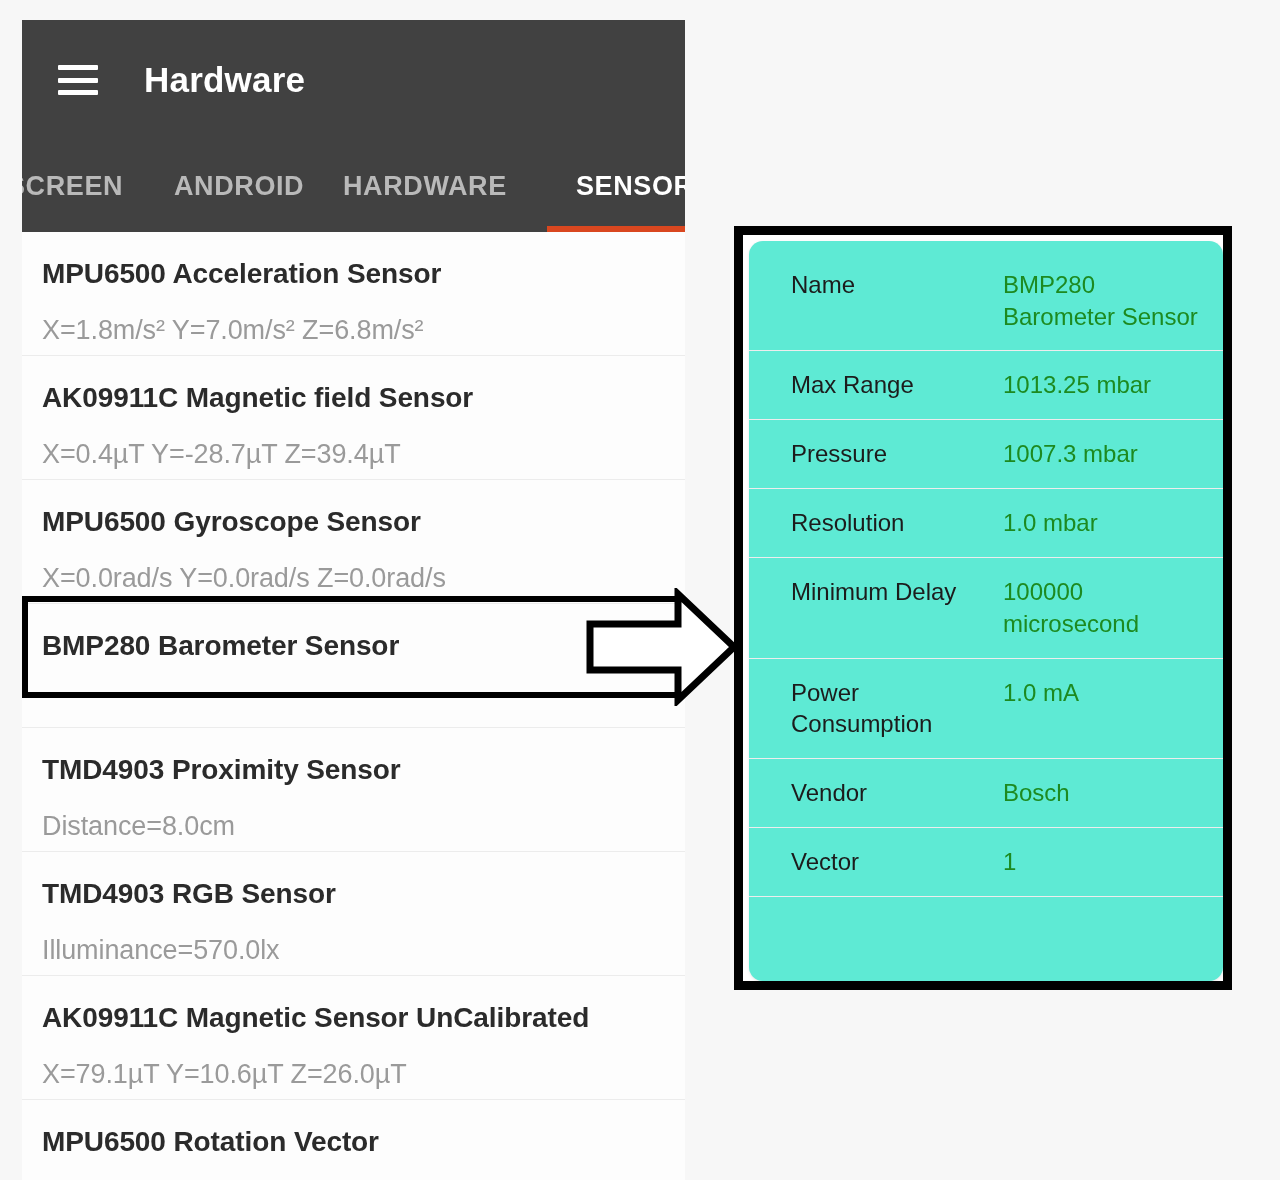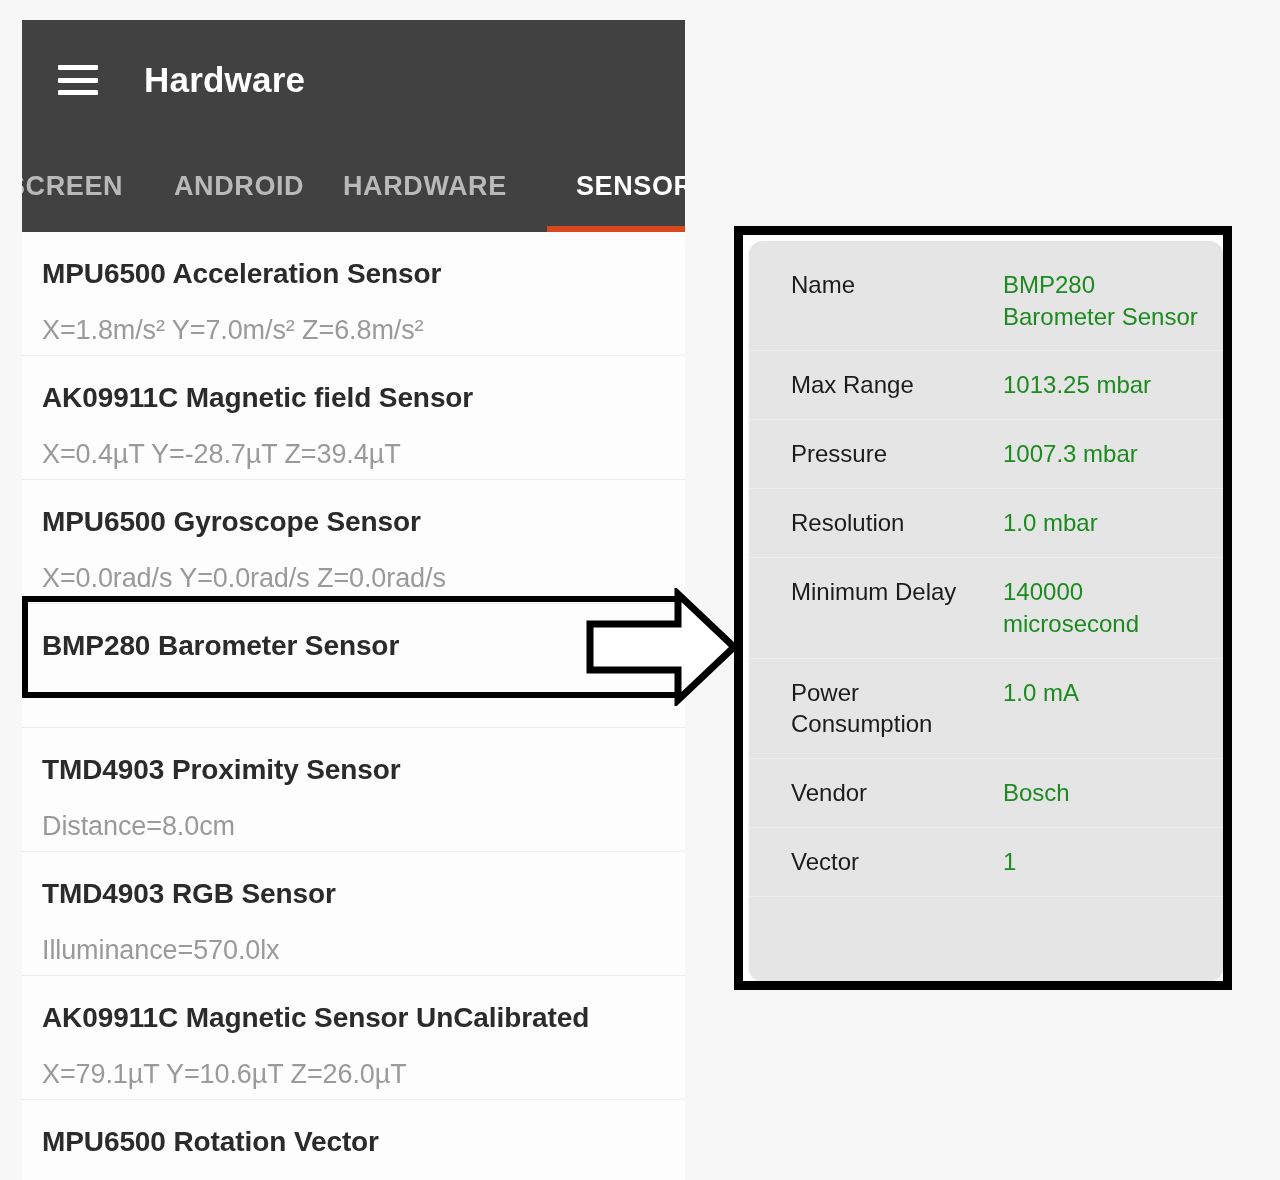--- a/index.html
+++ b/index.html
@@ -115,21 +115,21 @@
     position: absolute;
     left: 734px; top: 226px;
     width: 498px; height: 764px;
     border: 9px solid #000000;
     background: #ffffff;
   }
   .detail-card {
     position: absolute;
     left: 6px; top: 6px;
     width: 474px; height: 740px;
-    background: #e5e5e5;
+    background: #5eead4;
     border-radius: 14px;
     overflow: hidden;
     box-shadow: 0 1px 3px rgba(0,0,0,.10);
   }
   .detail-rows { padding-top: 10px; }
   .detail-row {
     display: flex;
     align-items: flex-start;
     border-bottom: 1px solid #ededed;
     padding: 18px 16px 18px 42px;
@@ -251,21 +251,21 @@
           <div class="detail-value">1007.3 mbar</div>
         </div>
 
         <div class="detail-row">
           <div class="detail-label">Resolution</div>
           <div class="detail-value">1.0 mbar</div>
         </div>
 
         <div class="detail-row">
           <div class="detail-label">Minimum Delay</div>
-          <div class="detail-value">140000 microsecond</div>
+          <div class="detail-value">100000 microsecond</div>
         </div>
 
         <div class="detail-row">
           <div class="detail-label">Power Consumption</div>
           <div class="detail-value">1.0 mA</div>
         </div>
 
         <div class="detail-row">
           <div class="detail-label">Vendor</div>
           <div class="detail-value">Bosch</div>

